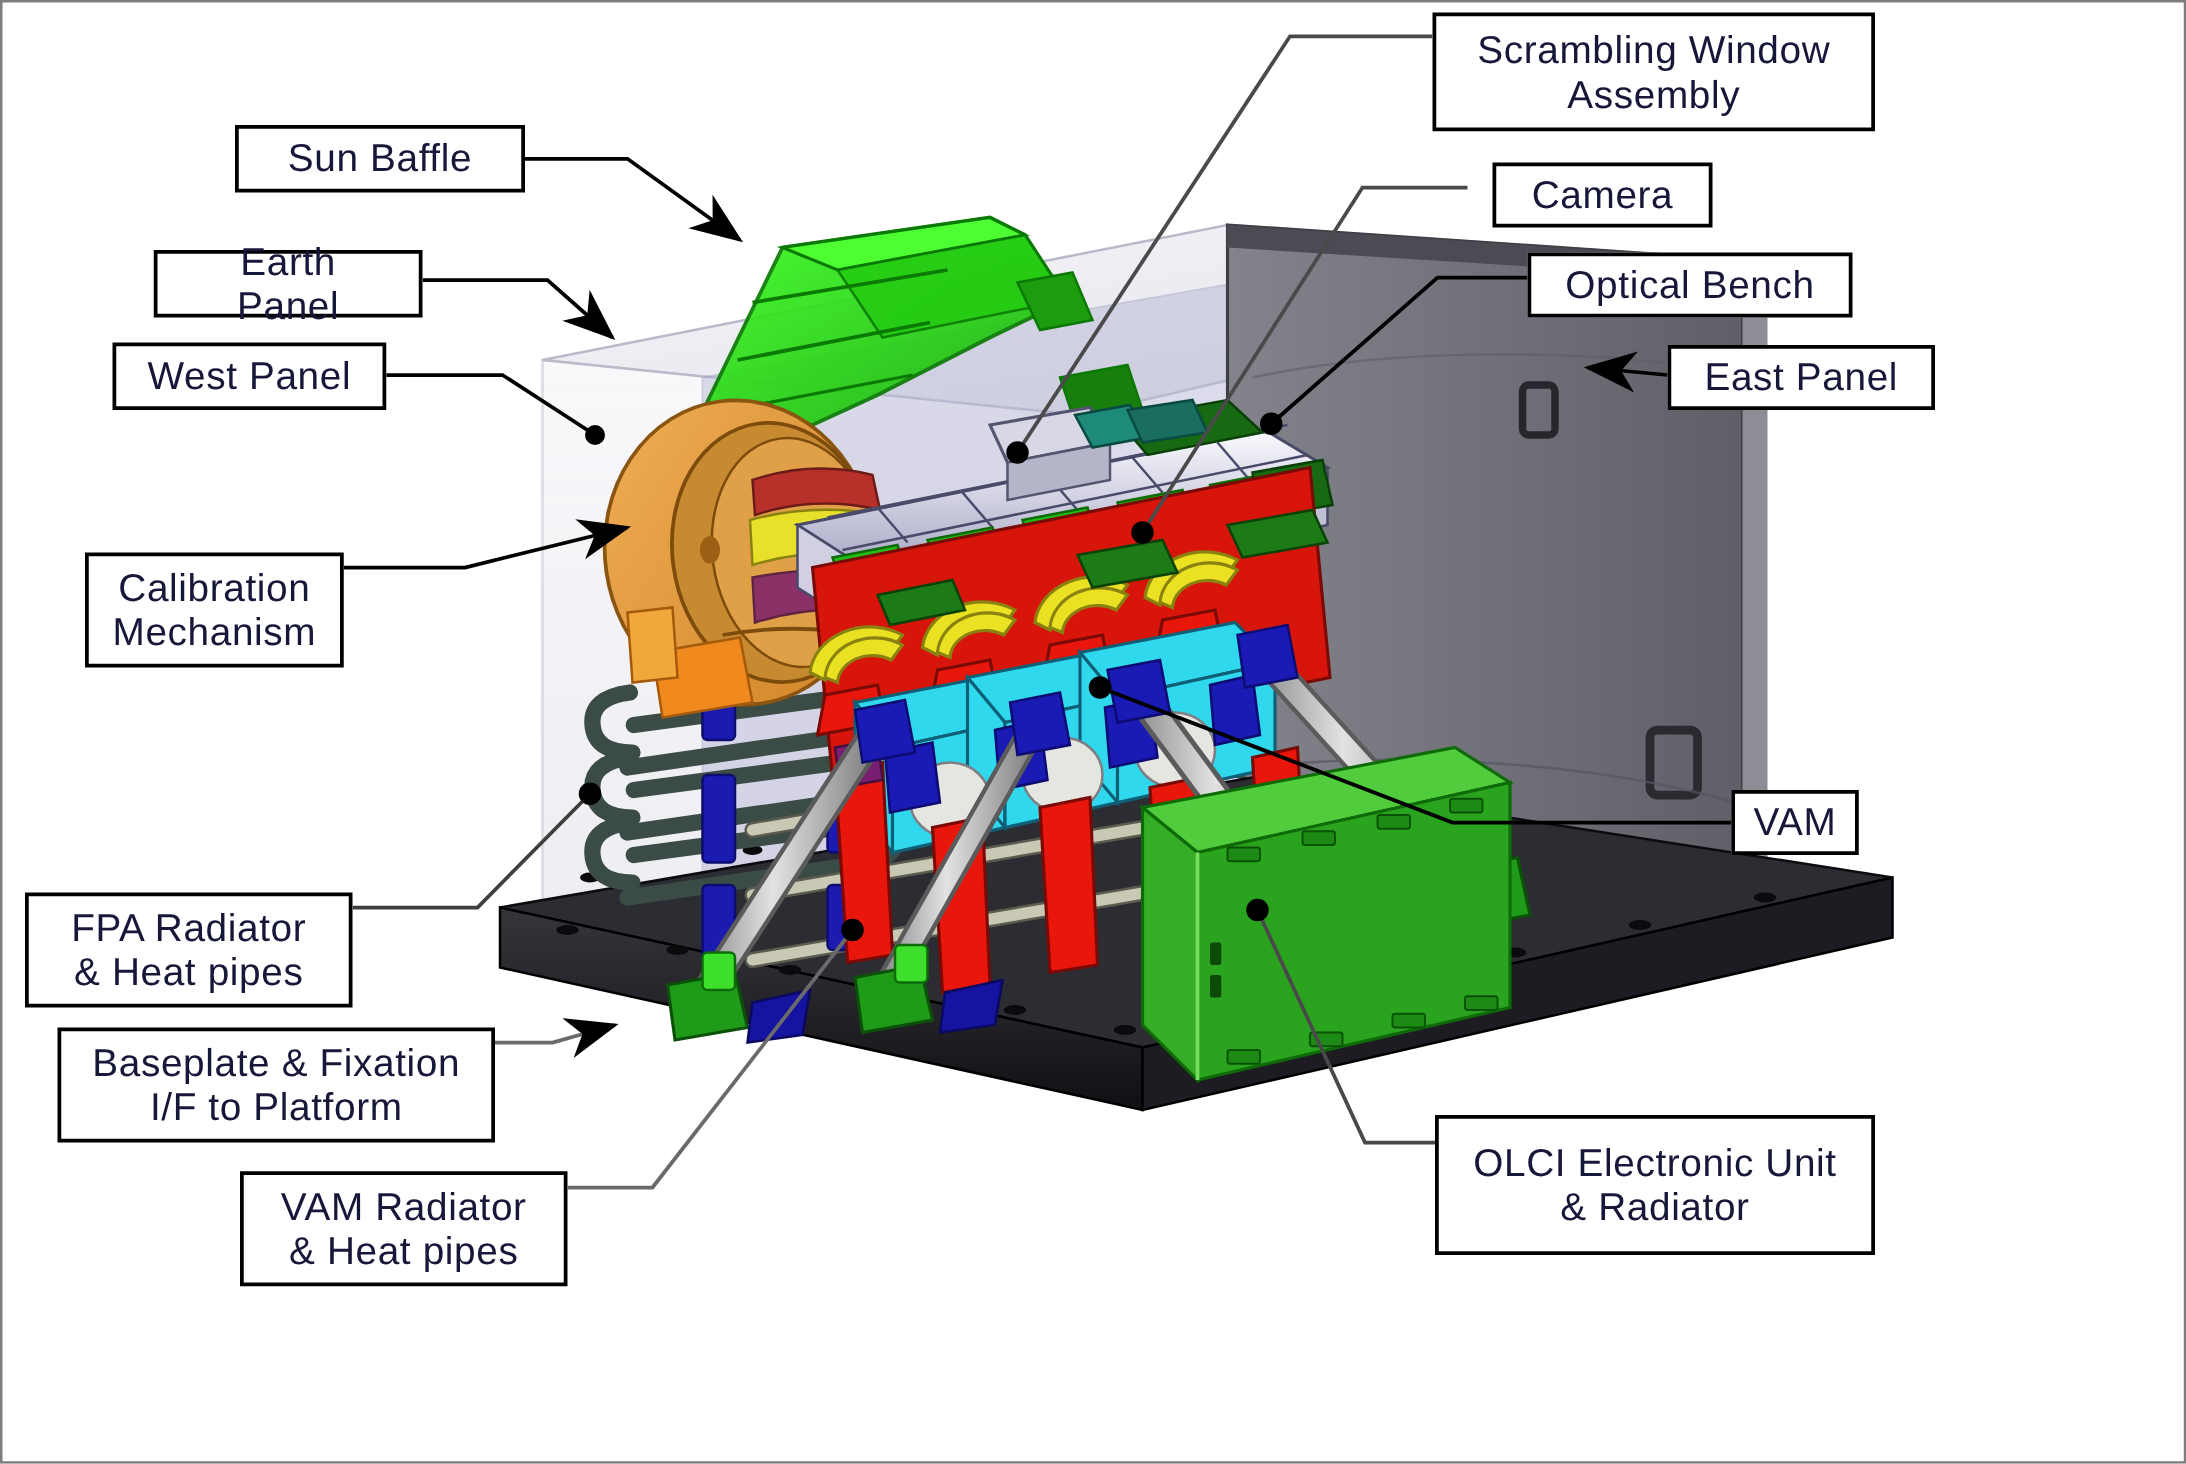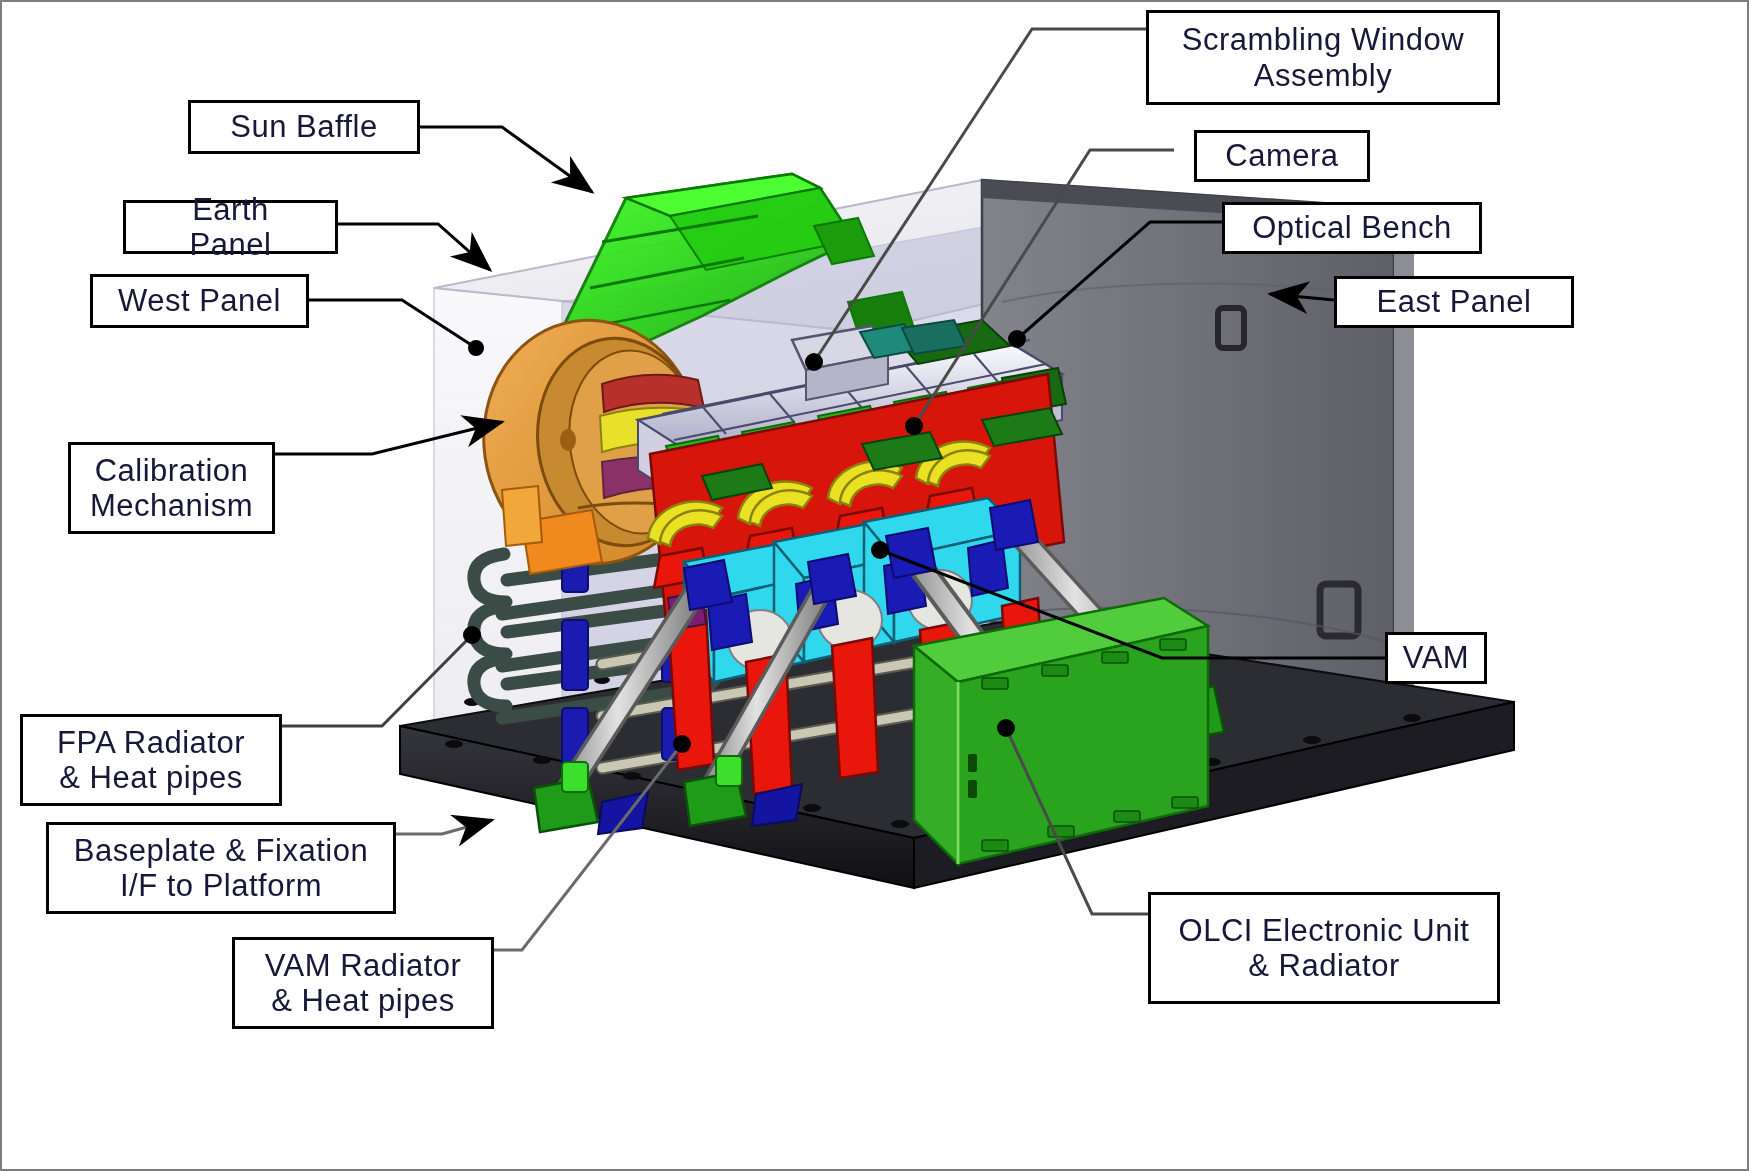--- a/index.html
+++ b/index.html
@@ -377,30 +377,30 @@
 
   <div class="callout two" style="left:66px;top:440px;width:207px;height:92px;">Calibration
 Mechanism</div>
 
   <div class="callout two" style="left:18px;top:712px;width:262px;height:92px;">FPA Radiator
 &amp; Heat pipes</div>
 
   <div class="callout two" style="left:44px;top:820px;width:350px;height:92px;">Baseplate &amp; Fixation
 I/F to Platform</div>
 
-  <div class="callout two" style="left:190px;top:935px;width:262px;height:92px;margin-left:40px;">VAM Radiator
+  <div class="callout two" style="left:190px;top:935px;width:262px;height:92px;">VAM Radiator
 &amp; Heat pipes</div>
 
   <div class="callout two" style="left:1144px;top:8px;width:354px;height:95px;">Scrambling Window
 Assembly</div>
 
   <div class="callout" style="left:1192px;top:128px;width:176px;height:52px;">Camera</div>
 
   <div class="callout" style="left:1220px;top:200px;width:260px;height:52px;">Optical Bench</div>
 
-  <div class="callout" style="left:1332px;top:274px;width:240px;height:52px;">East Panel</div>
+  <div class="callout" style="left:1332px;top:274px;width:214px;height:52px;">East Panel</div>
 
   <div class="callout" style="left:1383px;top:630px;width:102px;height:52px;">VAM</div>
 
   <div class="callout two" style="left:1146px;top:890px;width:352px;height:112px;">OLCI Electronic Unit
 &amp; Radiator</div>
 
 </div>
 
 </body></html>

